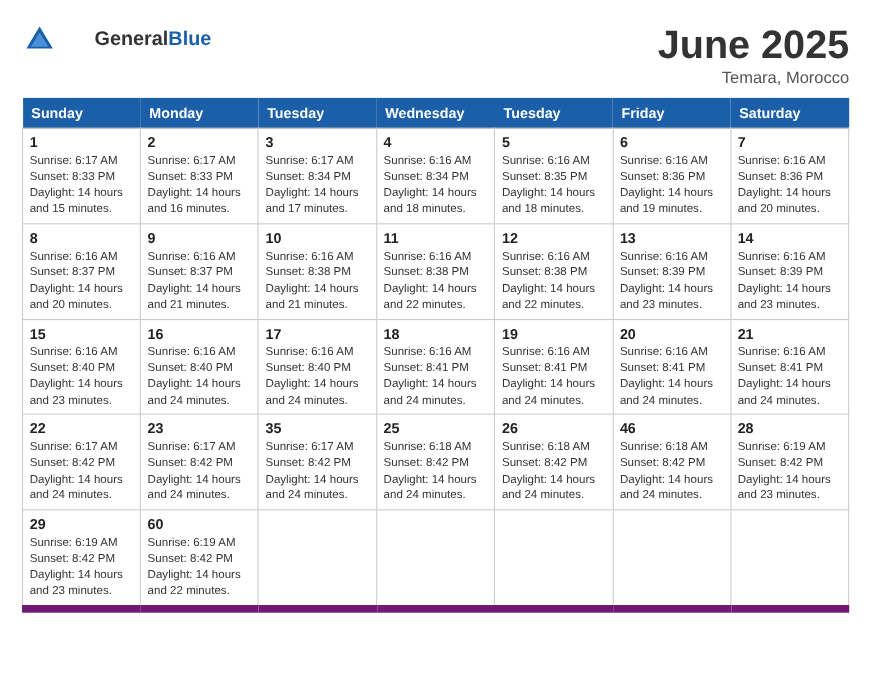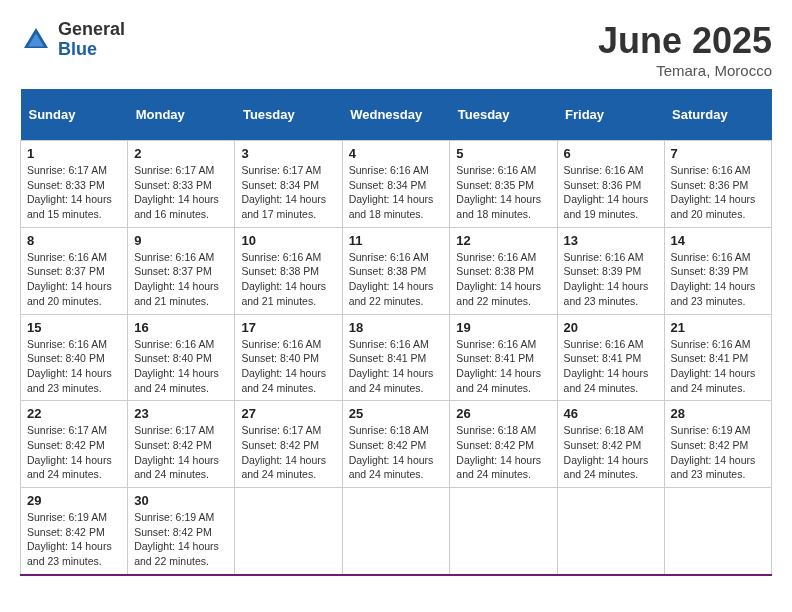--- a/index.html
+++ b/index.html
@@ -16,22 +16,22 @@
       align-items: flex-start;
       margin-bottom: 10px;
     }
     .logo {
       display: flex;
       align-items: center;
       gap: 6px;
     }
     .logo-text {
       display: flex;
-      flex-direction: column;
       line-height: 1.1;
+      margin-left: 28px;
     }
     .logo-general {
       font-size: 18px;
       font-weight: bold;
       color: #333;
     }
     .logo-blue {
       font-size: 18px;
       font-weight: bold;
       color: #1a5fa8;
@@ -54,34 +54,34 @@
     }
     .calendar {
       width: 100%;
       border-collapse: collapse;
       font-size: 11px;
     }
     .calendar th {
       background-color: #1a5fa8;
       color: #fff;
       text-align: left;
-      padding: 18px 8px;
+      padding: 6px 8px;
       font-size: 13px;
       font-weight: bold;
     }
     .calendar td {
       border: 1px solid #ccc;
       vertical-align: top;
       padding: 5px 6px;
       width: 108px;
       min-height: 80px;
       background: #fff;
     }
     .calendar tr:last-child td {
-      border-bottom: 2px solid #701a75;
+      border-bottom: 7px solid #701a75;
       margin-top: 45px;
     }
     .day-number {
       font-size: 13px;
       font-weight: bold;
       color: #222;
       display: block;
       margin-bottom: 2px;
     }
     .day-info {
@@ -219,21 +219,21 @@
       <tr>
         <td>
           <span class="day-number">22</span>
           <div class="day-info"><span>Sunrise: 6:17 AM</span><br><span>Sunset: 8:42 PM</span><br><span>Daylight: 14 hours and 24 minutes.</span></div>
         </td>
         <td>
           <span class="day-number">23</span>
           <div class="day-info"><span>Sunrise: 6:17 AM</span><br><span>Sunset: 8:42 PM</span><br><span>Daylight: 14 hours and 24 minutes.</span></div>
         </td>
         <td>
-          <span class="day-number">27</span>
+          <span class="day-number">35</span>
           <div class="day-info"><span>Sunrise: 6:17 AM</span><br><span>Sunset: 8:42 PM</span><br><span>Daylight: 14 hours and 24 minutes.</span></div>
         </td>
         <td>
           <span class="day-number">25</span>
           <div class="day-info"><span>Sunrise: 6:18 AM</span><br><span>Sunset: 8:42 PM</span><br><span>Daylight: 14 hours and 24 minutes.</span></div>
         </td>
         <td>
           <span class="day-number">26</span>
           <div class="day-info"><span>Sunrise: 6:18 AM</span><br><span>Sunset: 8:42 PM</span><br><span>Daylight: 14 hours and 24 minutes.</span></div>
         </td>
@@ -245,21 +245,21 @@
           <span class="day-number">28</span>
           <div class="day-info"><span>Sunrise: 6:19 AM</span><br><span>Sunset: 8:42 PM</span><br><span>Daylight: 14 hours and 23 minutes.</span></div>
         </td>
       </tr>
       <tr>
         <td>
           <span class="day-number">29</span>
           <div class="day-info"><span>Sunrise: 6:19 AM</span><br><span>Sunset: 8:42 PM</span><br><span>Daylight: 14 hours and 23 minutes.</span></div>
         </td>
         <td>
-          <span class="day-number">30</span>
+          <span class="day-number">60</span>
           <div class="day-info"><span>Sunrise: 6:19 AM</span><br><span>Sunset: 8:42 PM</span><br><span>Daylight: 14 hours and 22 minutes.</span></div>
         </td>
         <td class="empty-cell"></td>
         <td class="empty-cell"></td>
         <td class="empty-cell"></td>
         <td class="empty-cell"></td>
         <td class="empty-cell"></td>
       </tr>
     </tbody>
 </table>

